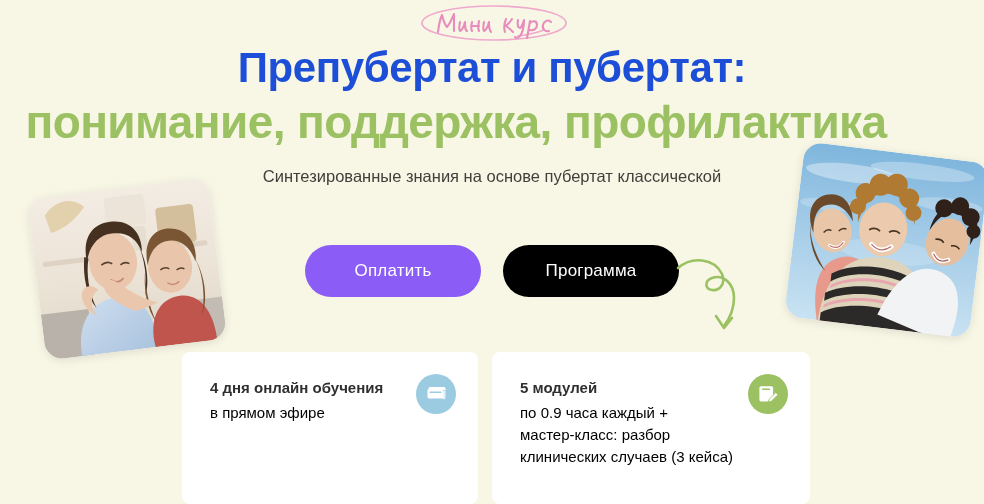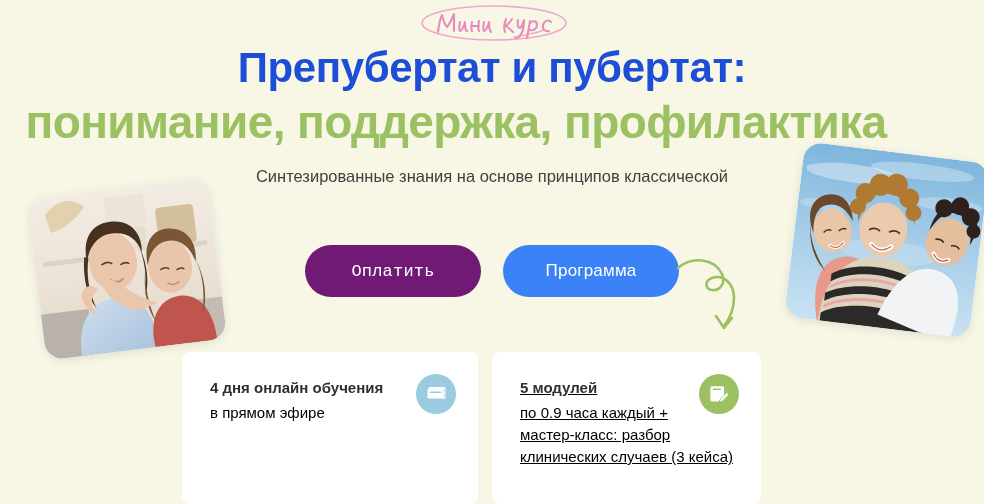--- a/index.html
+++ b/index.html
@@ -90,22 +90,22 @@
     border-radius: 30px;
     height: 52px;
     min-width: 176px;
     padding: 0 30px;
     font-family: "Liberation Sans", sans-serif;
     font-size: 17px;
     color: #ffffff;
     cursor: pointer;
     letter-spacing: 0.2px;
   }
-  .btn-pay { background: #701a75; font-family: Liberation Mono, monospace; }
-  .btn-program { background: #3b82f6; }
+  .btn-pay { background: #8b5cf6; }
+  .btn-program { background: #000000; }
 
   
   .arrow {
     position: absolute;
     left: 672px;
     top: 250px;
     width: 92px;
     height: 92px;
   }
 
@@ -136,21 +136,21 @@
   
   .card {
     position: absolute;
     top: 352px;
     background: #ffffff;
     border-radius: 8px;
     height: 152px;
     padding: 26px 24px 0 28px;
   }
   .card-1 { left: 182px; width: 296px; }
-  .card-2 { left: 492px; width: 269px; text-decoration: underline; }
+  .card-2 { left: 492px; width: 318px; }
 
   .card-head {
     font-size: 15px;
     font-weight: bold;
     color: #2f2f2f;
     line-height: 20px;
     max-width: 205px;
   }
 
   .card-body {
@@ -205,21 +205,21 @@
 
         <path d="M133 20 C130 17 126 19 125 23 C124 27 127 30 131 29"></path>
       </g>
     </svg>
   </div>
 
   <div class="title-1">Препубертат и пубертат:</div>
   <div class="title-2">понимание, поддержка, профилактика</div>
 
   <div class="subtitle">
-    <div>Синтезированные знания на основе принципов классической</div>
+    <div>Синтезированные знания на основе пубертат классической</div>
   </div>
 
   <div class="btn-row">
     <button class="btn btn-pay">Оплатить</button>
     <button class="btn btn-program">Программа</button>
   </div>
 
   <div class="arrow">
     <svg width="92" height="92" viewBox="0 0 92 92">
       <path d="M6 18 C20 6 42 8 50 24 C54 33 48 41 40 40 C33 39 32 31 40 28 C52 24 62 34 62 48 C62 58 58 68 52 76" fill="none" stroke="#9bc162" stroke-width="2.6" stroke-linecap="round"></path>

